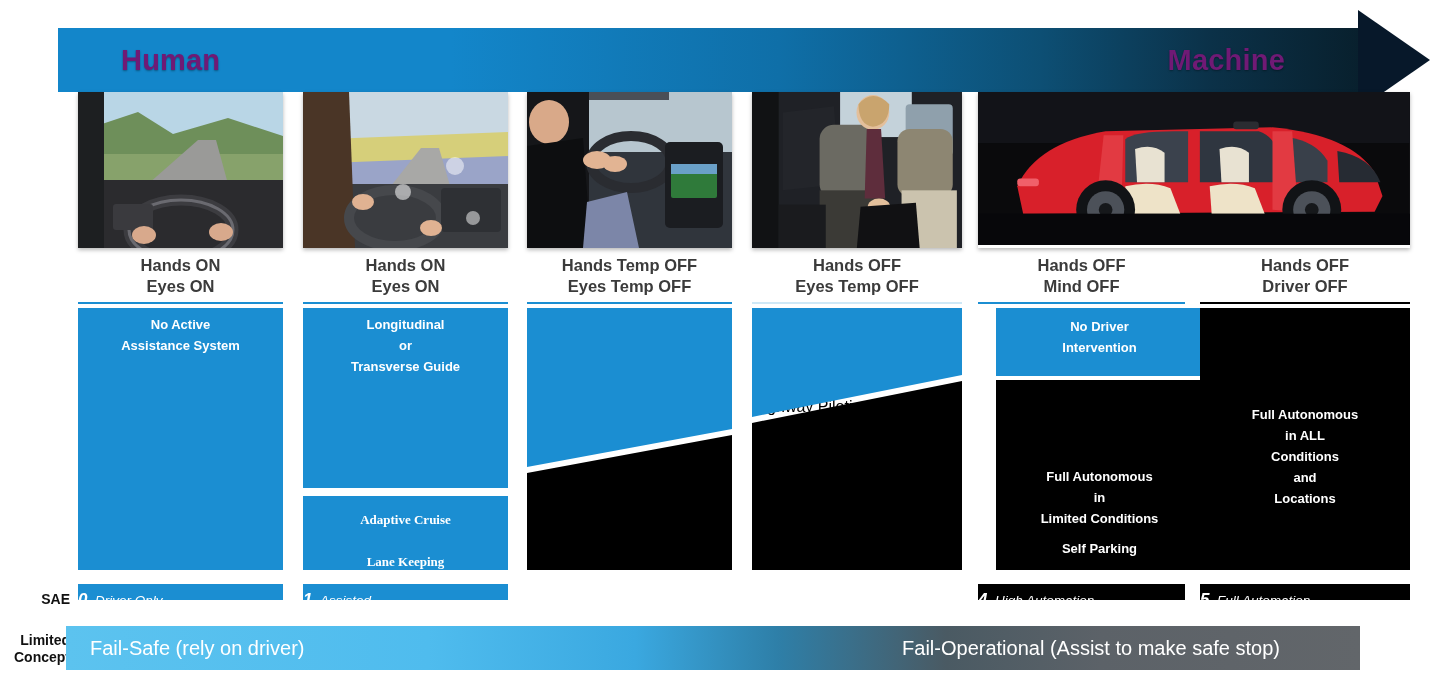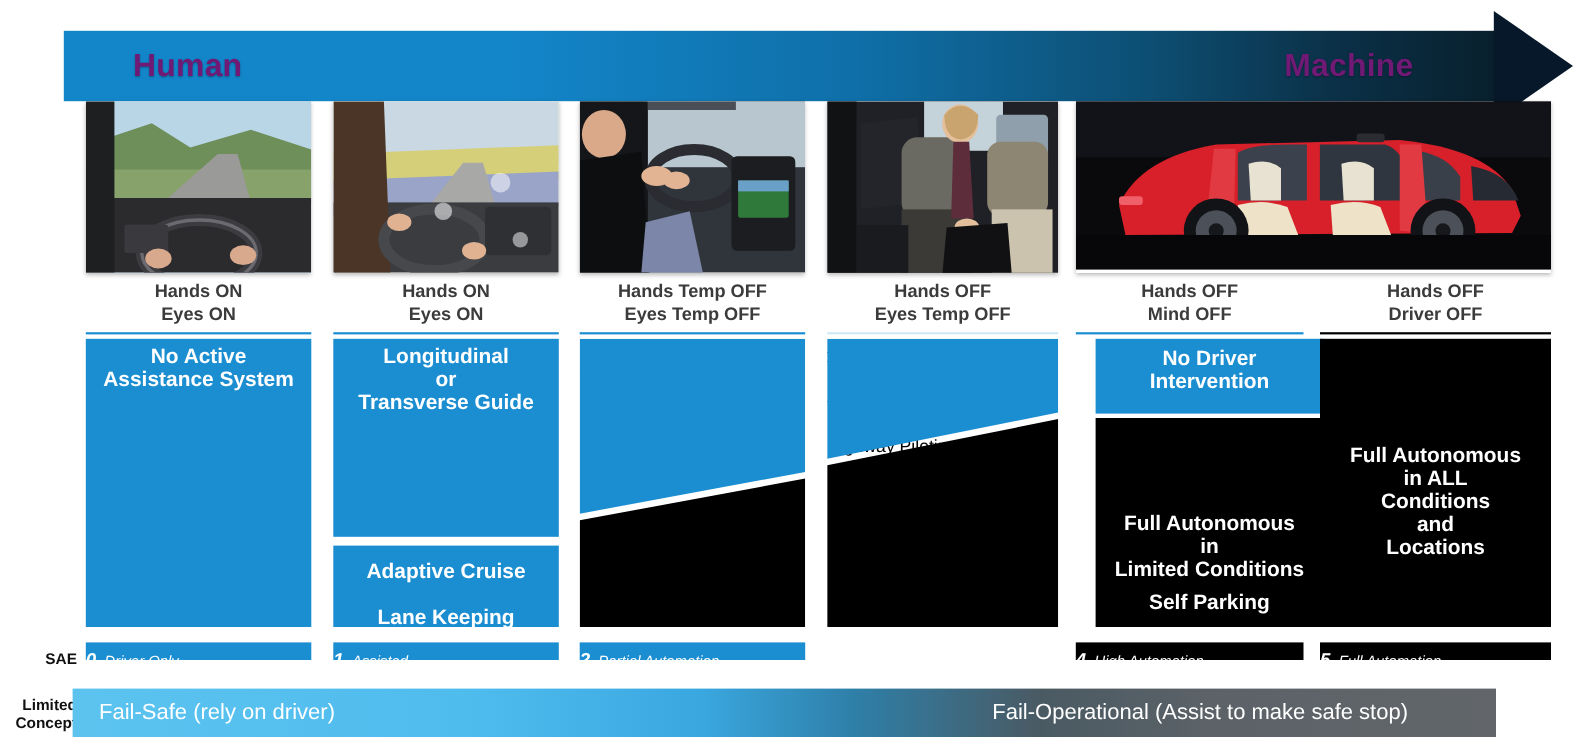--- a/index.html
+++ b/index.html
@@ -28,21 +28,21 @@
   .photo canvas,.photo .scene{width:100%;height:100%;display:block;}
 
   
   .cap{position:absolute;top:255px;height:46px;text-align:center;
     color:#3b3b3b;font-weight:bold;font-size:16.5px;line-height:21px;}
 
   
   .featzone{position:absolute;top:308px;height:262px;}
   .fbox{position:absolute;left:0;width:100%;overflow:hidden;}
   .fbox .txt{position:absolute;left:0;width:100%;text-align:center;
-    color:#ffffff;font-weight:bold;font-size:19px;line-height:21px;}
+    color:#ffffff;font-weight:bold;font-size:13px;line-height:21px;}
   .blue{background:#1b8ed2;}
   .black{background:#000000;}
 
   
   .diag{position:absolute;left:0;top:0;width:100%;height:100%;}
   .diag svg{display:block;width:100%;height:100%;}
   .saecell{position:absolute;top:0;height:16px;line-height:32px;
     text-align:left;color:#ffffff;font-style:italic;}
   .saecell .num{font-weight:bold;font-size:17px;}
   .saecell .nm{font-size:13.5px;}
@@ -127,21 +127,21 @@
     </div>
     <div class="featzone" style="left: 303px; width: 205px;">
       <div class="fbox blue" style="top: 0px; height: 180px;">
         <div class="txt" style="top: 6px;">
           <span style="display:block">Longitudinal</span>
           <span style="display:block">or</span>
           <span style="display:block">Transverse Guide</span>
         </div>
       </div>
       <div class="fbox blue" style="top: 188px; height: 74px;">
-        <div class="txt" style="top: 13px;"><span style="display:block">Adaptive Cruise</span><br><span style="display:block">Lane Keeping</span></div>
+        <div class="txt" style="top: 13px; font-family: Liberation Serif, serif;"><span style="display:block">Adaptive Cruise</span><br><span style="display:block">Lane Keeping</span></div>
       </div>
     </div>
     <div class="saecell blue" style="left: 303px; width: 205px; top: 584px; position: absolute;"><span class="num">1</span><span class="nm">–Assisted</span></div>
     <div style="position: absolute; left: 303px; top: 302px; width: 205px; height: 2px; background: rgb(27, 142, 210);"></div>
     <div class="photo" style="left: 527px; width: 205px;">
       <div class="scene"><svg xmlns="http://www.w3.org/2000/svg" viewBox="0 0 205 156" preserveAspectRatio="none">
       <rect width="205" height="156" fill="#30353c"></rect>
       <rect x="60" y="0" width="145" height="60" fill="#b7c6cf"></rect>
       <rect x="0" y="0" width="62" height="156" fill="#151619"></rect>
       <ellipse cx="22" cy="30" rx="20" ry="22" fill="#d9a989"></ellipse>
@@ -171,21 +171,20 @@
         <span style="display:block">Traffic Control</span>
       </div>
       <div class="txt" style="top: 176px;">
         <span style="display:block">Adaptive Cruise +</span>
         <span style="display:block">Lane Keeping</span>
       </div>
       <div class="txt" style="top: 228px;">
         <span style="display:block">Parking Assist</span>
       </div>
     </div>
-    <div class="saecell blue" style="left: 527px; width: 205px; top: 584px; position: absolute;"><span class="num">2</span><span class="nm">–Partial Automation</span></div>
     <div style="position: absolute; left: 527px; top: 302px; width: 205px; height: 2px; background: rgb(27, 142, 210);"></div>
     <div class="photo" style="left: 752px; width: 210px;">
       <div class="scene"><svg xmlns="http://www.w3.org/2000/svg" viewBox="0 0 205 156" preserveAspectRatio="none">
       <rect width="205" height="156" fill="#1f2126"></rect>
       <rect x="86" y="0" width="70" height="44" fill="#c4d2da"></rect>
       <rect x="150" y="12" width="46" height="50" rx="4" fill="#8fa0ac"></rect>
       <rect x="0" y="0" width="26" height="156" fill="#111214"></rect>
       <path d="M30 20 L80 14 L86 90 L30 96Z" fill="#23252a"></path>
       <rect x="66" y="32" width="56" height="72" rx="14" fill="#6b6a62"></rect>
       <rect x="66" y="96" width="62" height="60" fill="#3b3a36"></rect>

